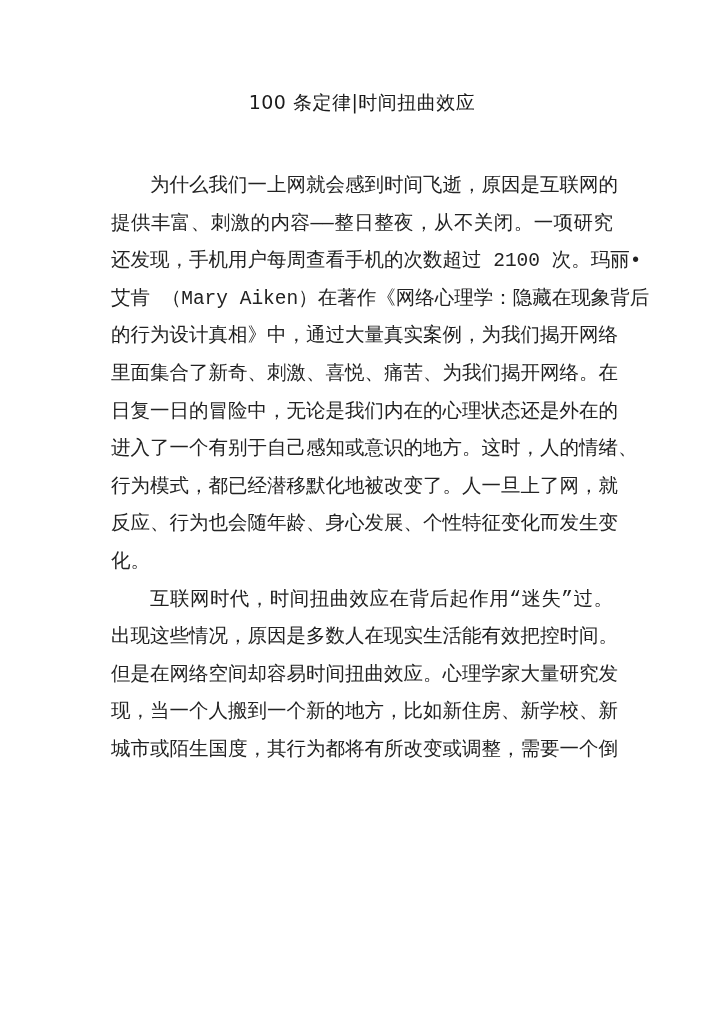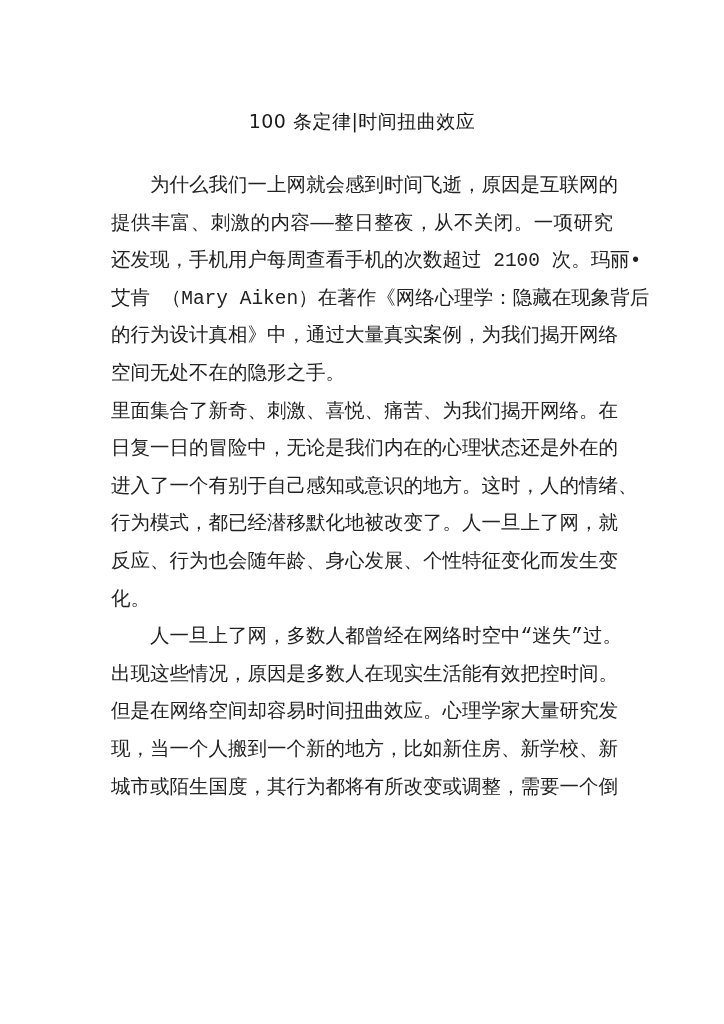--- a/index.html
+++ b/index.html
@@ -1,20 +1,20 @@
 <!DOCTYPE html>
 <html><head>
 <meta charset="utf-8">
 <style>
   html, body { margin: 0; padding: 0; background: #ffffff; }
   body { width: 724px; height: 1024px; position: relative; overflow: hidden; }
   .page { position: absolute; left: 0; top: 0; width: 724px; height: 1024px; background: #fff; }
   .title {
     position: absolute; top: 90px; left: 0; width: 724px; text-align: center;
-    font-family: "DejaVu Sans", sans-serif; font-size: 19px; color: #1a1a1a; letter-spacing: 0.5px; margin-top: 19px;
+    font-family: "DejaVu Sans", sans-serif; font-size: 19px; color: #1a1a1a; letter-spacing: 0.5px;
   }
   .body {
     position: absolute; top: 168px; left: 111px; width: 502px;
     font-family: "DejaVu Serif", serif; font-size: 19.5px; line-height: 37.6px; color: #222;
   }
   .line { display: block; white-space: nowrap; text-align: justify; text-align-last: justify; height: 37.6px; overflow: visible; font-family: Liberation Mono, monospace; }
   .line.last { text-align-last: left; }
   .line.indent { padding-left: 39px; }
 </style>
 </head>
@@ -23,31 +23,30 @@
 <div class="page">
   <div class="title">100 条定律|时间扭曲效应</div>
 
   <div class="body">
     <div>
       <span class="line indent">为什么我们一上网就会感到时间飞逝，原因是互联网的</span>
       <span class="line">提供丰富、刺激的内容——整日整夜，从不关闭。一项研究</span>
       <span class="line">还发现，手机用户每周查看手机的次数超过 2100 次。玛丽•</span>
       <span class="line">艾肯 （Mary Aiken）在著作《网络心理学：隐藏在现象背后</span>
       <span class="line">的行为设计真相》中，通过大量真实案例，为我们揭开网络</span>
-      <span class="line last">空间无处不在的隐形之手。</span>
     </div>
     <div>
       <span class="line">里面集合了新奇、刺激、喜悦、痛苦、为我们揭开网络。在</span>
       <span class="line">日复一日的冒险中，无论是我们内在的心理状态还是外在的</span>
       <span class="line">进入了一个有别于自己感知或意识的地方。这时，人的情绪、</span>
       <span class="line">行为模式，都已经潜移默化地被改变了。人一旦上了网，就</span>
       <span class="line">反应、行为也会随年龄、身心发展、个性特征变化而发生变</span>
       <span class="line last">化。</span>
     </div>
     <div>
-      <span class="line indent">人一旦上了网，多数人都曾经在网络时空中“迷失”过。</span>
+      <span class="line indent">互联网时代，时间扭曲效应在背后起作用“迷失”过。</span>
       <span class="line">出现这些情况，原因是多数人在现实生活能有效把控时间。</span>
       <span class="line">但是在网络空间却容易时间扭曲效应。心理学家大量研究发</span>
       <span class="line">现，当一个人搬到一个新的地方，比如新住房、新学校、新</span>
       <span class="line">城市或陌生国度，其行为都将有所改变或调整，需要一个倒</span>
     </div>
   </div>
 </div>
 
 </body></html>

